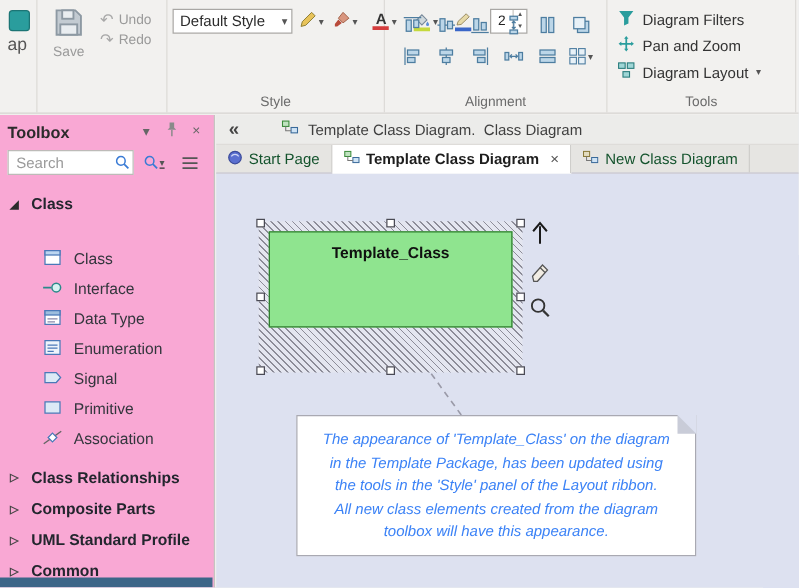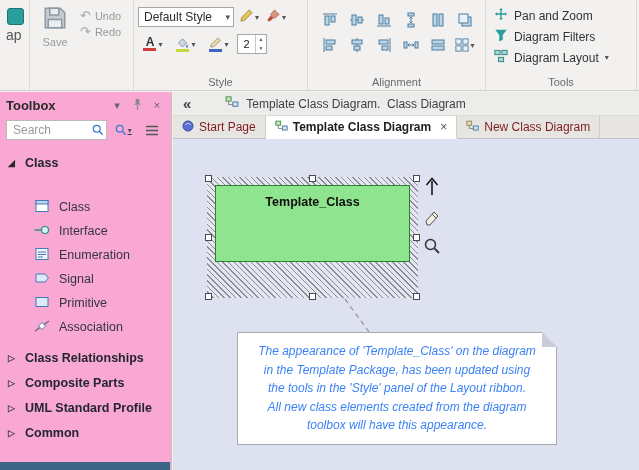--- a/index.html
+++ b/index.html
@@ -17,21 +17,21 @@
   .clip-icon { width:17px; height:17px; margin:2px 0 2px 3px; background:#2a9d9d;
                border-radius:3px; border:1px solid #1c7575; }
   .clip-label { font-size:14px; color:#555; padding-left:2px; }
   .g-save { width:104px; display:flex; gap:8px; padding-left:8px; }
   .bigbtn { display:flex; flex-direction:column; align-items:center; width:34px; }
   .bigbtn .blabel { font-size:11px; color:#9a9a9a; margin-top:3px; }
   .undoredo { display:flex; flex-direction:column; gap:4px; padding-top:4px; }
   .smallbtn { display:flex; align-items:center; gap:4px; font-size:11px; color:#9a9a9a; }
   .smallbtn .glyph { font-size:13px; color:#a8a8a8; line-height:12px; }
 
-  .g-style { width:174px; display:flex; flex-direction:column; gap:5px; }
+  .g-style { width:174px; display:flex; flex-direction:row; gap:5px; }
   .rrow { display:flex; align-items:center; gap:3px; height:22px; }
   .combo { width:96px; height:20px; background:#fff; border:1px solid #a9a7a4;
            display:flex; align-items:center; justify-content:space-between;
            padding:0 3px 0 5px; font-size:12px; color:#2b2b2b; }
   .combo .chev { font-size:9px; color:#555; }
   .ibtn { width:24px; height:22px; display:flex; align-items:center; justify-content:center;
           gap:1px; border:1px solid transparent; border-radius:2px; }
   .ddchev { font-size:8px; color:#555; }
   .ctool { width:30px; height:22px; display:flex; align-items:center; justify-content:center;
            gap:2px; }
@@ -81,21 +81,21 @@
 
   
   .main { position:absolute; left:173px; top:92px; right:0; bottom:0; display:flex;
           flex-direction:column; }
   .pathbar { height:24px; background:#ececea; border-bottom:1px solid #dedcd9;
              display:flex; align-items:center; padding:0 10px; }
   .back-chev { font-size:15px; font-weight:bold; color:#444; margin-right:34px; }
   .path-text { font-size:12px; color:#3f3f3f; margin-left:7px; white-space:pre; }
   .tabbar { height:23px; background:#e6e5e2; display:flex; border-bottom:1px solid #c2c1cd; }
   .tab { display:flex; align-items:center; gap:5px; padding:0 9px; font-size:12px;
-         color:#7f1d1d; border-right:1px solid #cfcecb; white-space:nowrap; }
+         color:#14532d; border-right:1px solid #cfcecb; white-space:nowrap; }
   .tab.active { background:#fff; font-weight:bold; color:#1d1d1d; border-bottom:1px solid #fff;
                 margin-bottom:-1px; }
   .tab-close { font-size:12px; color:#555; margin-left:4px; font-weight:normal; }
   .canvas { flex:1; position:relative; overflow:hidden; }
 
   
   .sel-frame { position:absolute; left:34px; top:38px; width:211px; height:121px;
                background:repeating-linear-gradient(45deg,#8c8c98 0 1px,#e4e6f0 1px 4px); }
   .class-box { position:absolute; left:8px; top:8px; width:195px; height:77px;
                border:1px solid #2f7f2f; text-align:center; padding-top:9px; }
@@ -296,32 +296,32 @@
         <span class="ddchev">▾</span>
       </div>
     </div>
     <div class="group-label">Alignment</div>
   </div>
 
   <div class="rgroup g-tools">
     <div class="trow">
       <span>
         <svg width="14" height="14" viewBox="0 0 16 16">
+            <path d="M1.5 2h13L10 8v5.5l-4 1.8V8z" fill="#2a9d9d"></path>
+          </svg>
+      </span>
+      <span>Diagram Filters</span>
+    </div>
+    <div class="trow">
+      <span>
+        <svg width="14" height="14" viewBox="0 0 16 16">
             <path d="M8 1l2 2.5H8.8v3.7h3.7V6L15 8l-2.5 2V8.8H8.8v3.7H10L8 15l-2-2.5h1.2V8.8H3.5V10L1 8l2.5-2v1.2h3.7V3.5H6z" fill="#2a9d9d"></path>
           </svg>
       </span>
       <span>Pan and Zoom</span>
-    </div>
-    <div class="trow">
-      <span>
-        <svg width="14" height="14" viewBox="0 0 16 16">
-            <path d="M1.5 2h13L10 8v5.5l-4 1.8V8z" fill="#2a9d9d"></path>
-          </svg>
-      </span>
-      <span>Diagram Filters</span>
     </div>
     <div class="trow">
       <span>
         <svg width="14" height="14" viewBox="0 0 16 16" stroke="#2a7d7d" fill="#9fd6d6">
             <rect x="1" y="1.5" width="6" height="5"></rect>
             <rect x="9" y="1.5" width="6" height="5"></rect>
             <rect x="5" y="9.5" width="6" height="5"></rect>
           </svg>
       </span>
       <span>Diagram Layout</span>
@@ -385,20 +385,29 @@
       </div>
       <div class="tree-item">
         <span><svg width="16" height="14" viewBox="0 0 16 14">
               <line x1="0.5" y1="7" x2="7" y2="7" stroke="#2a8a8a" stroke-width="1.4"></line>
               <circle cx="11" cy="7" r="3.5" fill="#d8f2f2" stroke="#2a8a8a" stroke-width="1.2"></circle>
             </svg></span>
         <span>Interface</span>
       </div>
       <div class="tree-item">
         <span><svg width="16" height="14" viewBox="0 0 16 14">
+              <rect x="2" y="1.5" width="12" height="11" fill="#fff" stroke="#4a79b8"></rect>
+              <rect x="2" y="1.5" width="12" height="3.5" fill="#9dbede" stroke="#4a79b8"></rect>
+              <line x1="4" y1="8" x2="12" y2="8" stroke="#88a"></line>
+              <line x1="4" y1="10.5" x2="10" y2="10.5" stroke="#88a"></line>
+            </svg></span>
+        <span>Data Type</span>
+      </div>
+      <div class="tree-item">
+        <span><svg width="16" height="14" viewBox="0 0 16 14">
               <rect x="2" y="1.5" width="12" height="11" fill="#eef4fb" stroke="#4a79b8"></rect>
               <line x1="4" y1="5" x2="12" y2="5" stroke="#4a79b8"></line>
               <line x1="4" y1="7.5" x2="12" y2="7.5" stroke="#4a79b8"></line>
               <line x1="4" y1="10" x2="9" y2="10" stroke="#4a79b8"></line>
             </svg></span>
         <span>Enumeration</span>
       </div>
       <div class="tree-item">
         <span><svg width="16" height="14" viewBox="0 0 16 14">
               <path d="M2 3h9l3.5 4L11 11H2z" fill="#dce9f6" stroke="#4a79b8"></path>

